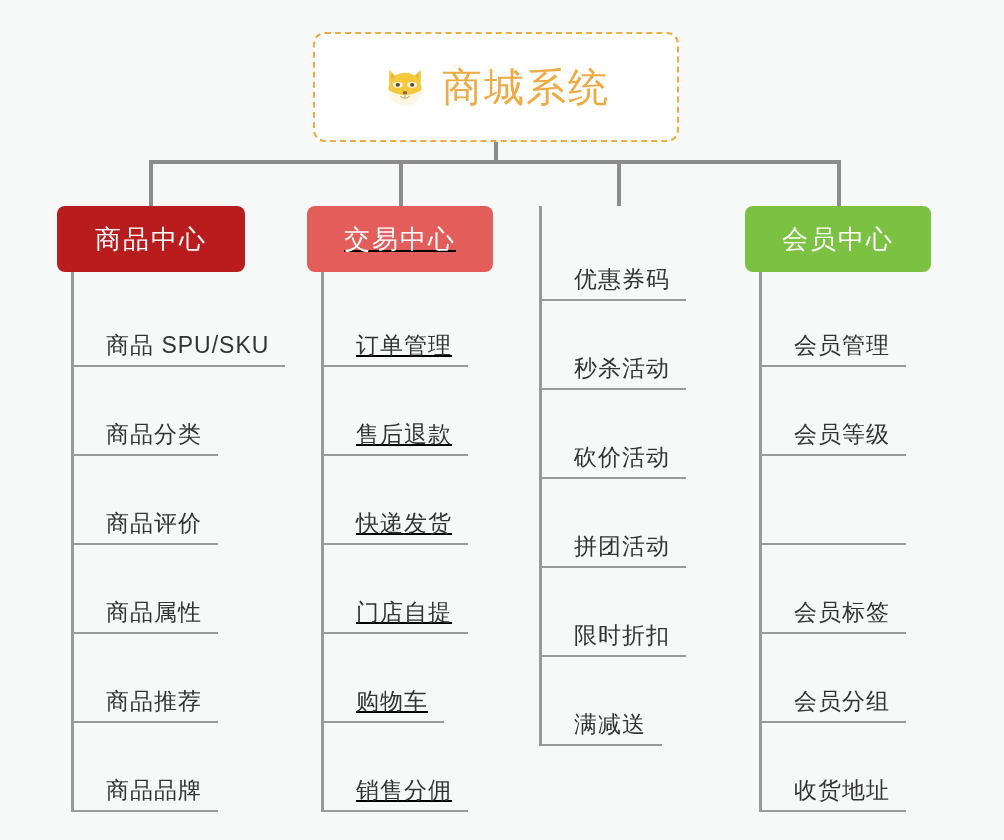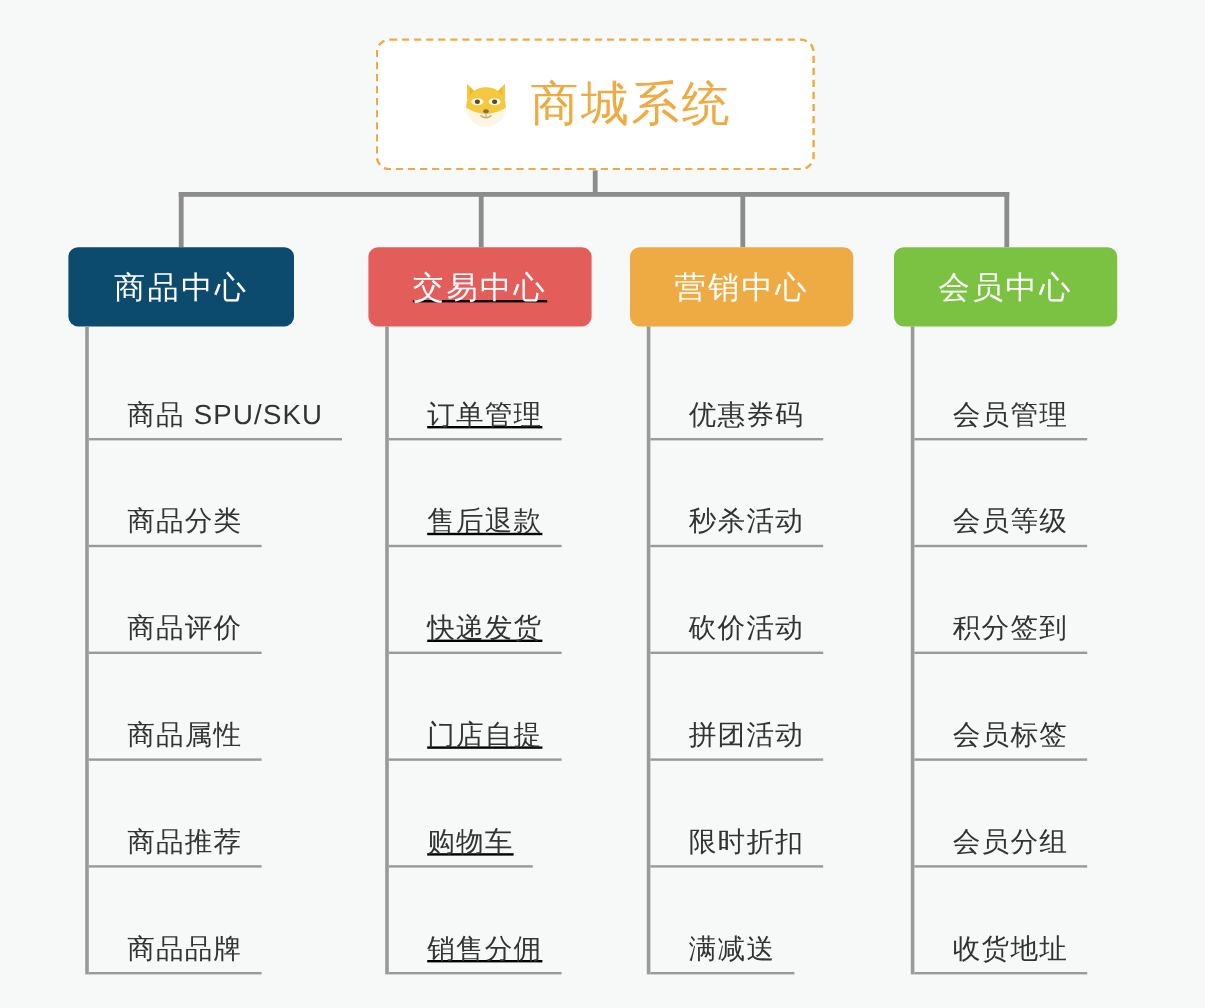--- a/index.html
+++ b/index.html
@@ -158,21 +158,21 @@
   </div>
 
   <div class="conn conn-v root-stem" style="background: rgb(140, 140, 140);"></div>
   <div class="conn conn-h bus" style="background: rgb(140, 140, 140);"></div>
   <div class="conn conn-v drop drop-1" style="background: rgb(140, 140, 140);"></div>
   <div class="conn conn-v drop drop-2" style="background: rgb(140, 140, 140);"></div>
   <div class="conn conn-v drop drop-3" style="background: rgb(140, 140, 140);"></div>
   <div class="conn conn-v drop drop-4" style="background: rgb(140, 140, 140);"></div>
 
   <div class="column col-1 cat-1">
-    <div class="cat-box" style="background: #0c4a6e;">
+    <div class="cat-box" style="background: #b91c1c;">
       <span>商品中心</span>
     </div>
     <div class="leaf-list">
       <div class="leaf-item">
         <span class="leaf-underline" style="width: 211px;"></span>
         <span class="leaf-label">商品 SPU/SKU</span>
       </div>
       <div class="leaf-item">
         <span class="leaf-underline" style="width: 144px;"></span>
         <span class="leaf-label">商品分类</span>
@@ -222,23 +222,20 @@
         <span class="leaf-label">购物车</span>
       </div>
       <div class="leaf-item">
         <span class="leaf-underline" style="width: 144px;"></span>
         <span class="leaf-label">销售分佣</span>
       </div>
     </div>
   </div>
 
   <div class="column col-3 cat-3">
-    <div class="cat-box" style="background: rgb(238, 171, 68);">
-      <span>营销中心</span>
-    </div>
     <div class="leaf-list">
       <div class="leaf-item">
         <span class="leaf-underline" style="width: 144px;"></span>
         <span class="leaf-label">优惠券码</span>
       </div>
       <div class="leaf-item">
         <span class="leaf-underline" style="width: 144px;"></span>
         <span class="leaf-label">秒杀活动</span>
       </div>
       <div class="leaf-item">
@@ -268,21 +265,20 @@
       <div class="leaf-item">
         <span class="leaf-underline" style="width: 144px;"></span>
         <span class="leaf-label">会员管理</span>
       </div>
       <div class="leaf-item">
         <span class="leaf-underline" style="width: 144px;"></span>
         <span class="leaf-label">会员等级</span>
       </div>
       <div class="leaf-item">
         <span class="leaf-underline" style="width: 144px;"></span>
-        <span class="leaf-label">积分签到</span>
       </div>
       <div class="leaf-item">
         <span class="leaf-underline" style="width: 144px;"></span>
         <span class="leaf-label">会员标签</span>
       </div>
       <div class="leaf-item">
         <span class="leaf-underline" style="width: 144px;"></span>
         <span class="leaf-label">会员分组</span>
       </div>
       <div class="leaf-item">

